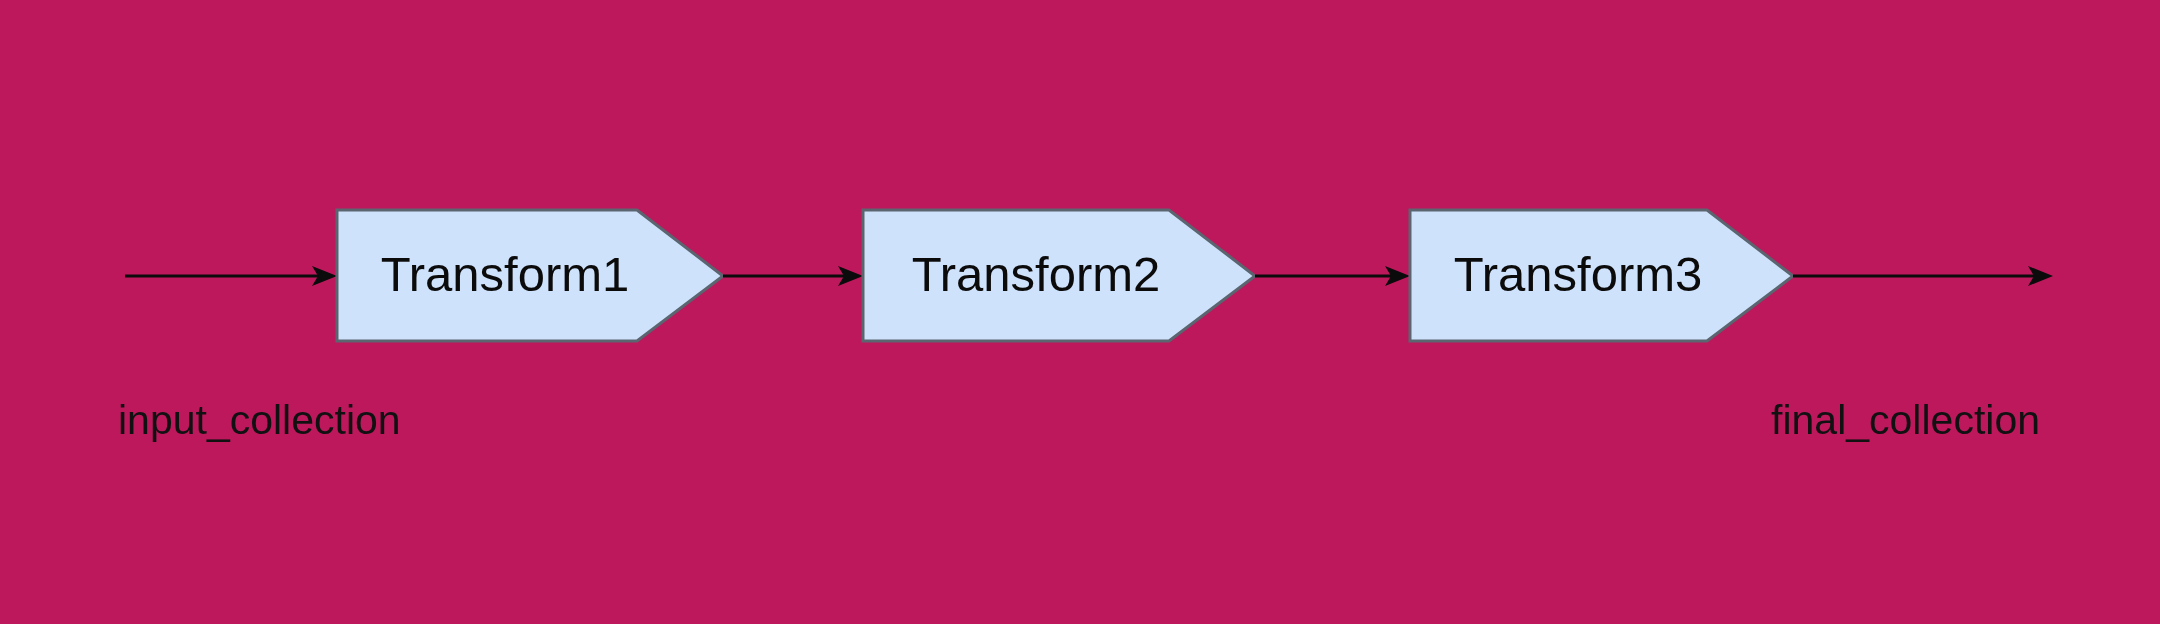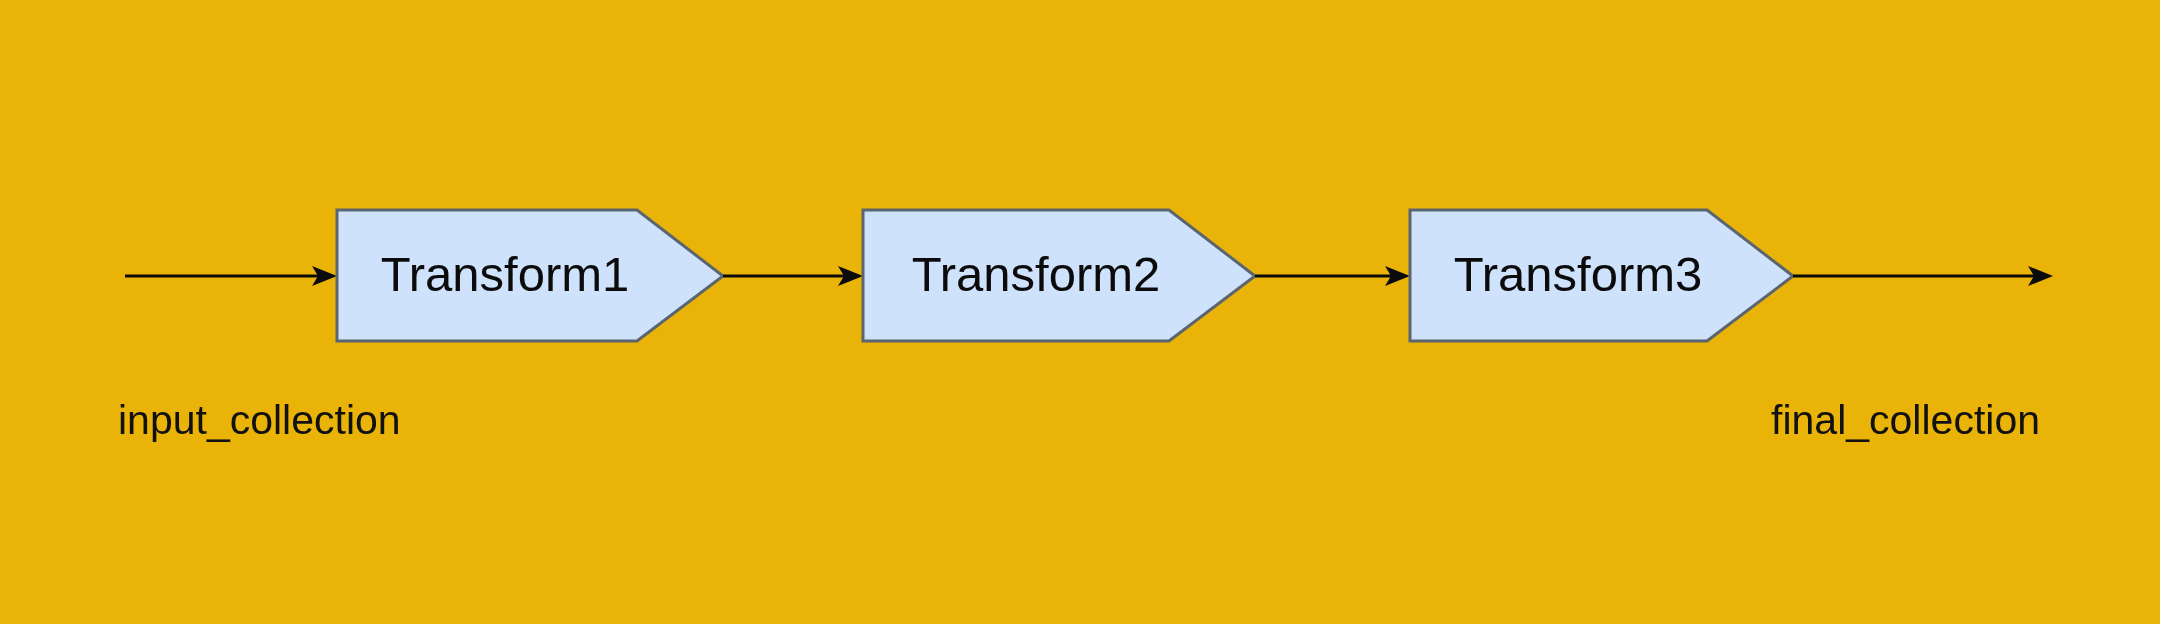--- a/index.html
+++ b/index.html
@@ -4,21 +4,21 @@
 <style>
   html, body {
     margin: 0;
     padding: 0;
     background: #f4f3ef;
   }
   #canvas {
     position: relative;
     width: 2160px;
     height: 624px;
-    background: #eab308;
+    background: #be185d;
     overflow: hidden;
     font-family: "Liberation Sans", "DejaVu Sans", sans-serif;
   }
   #diagram-svg {
     position: absolute;
     left: 0;
     top: 0;
     width: 2160px;
     height: 624px;
     display: block;

